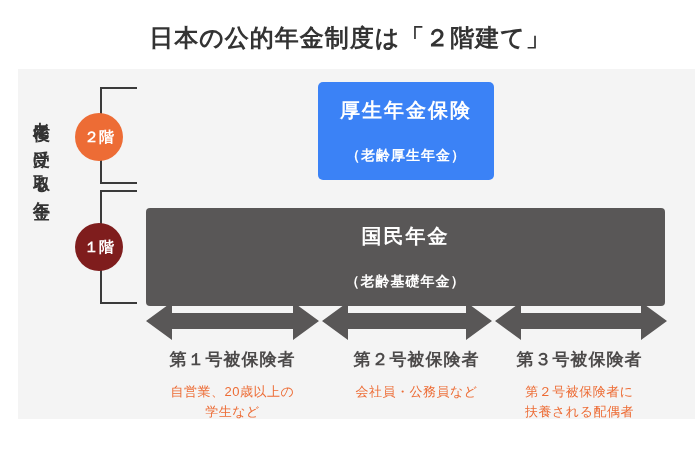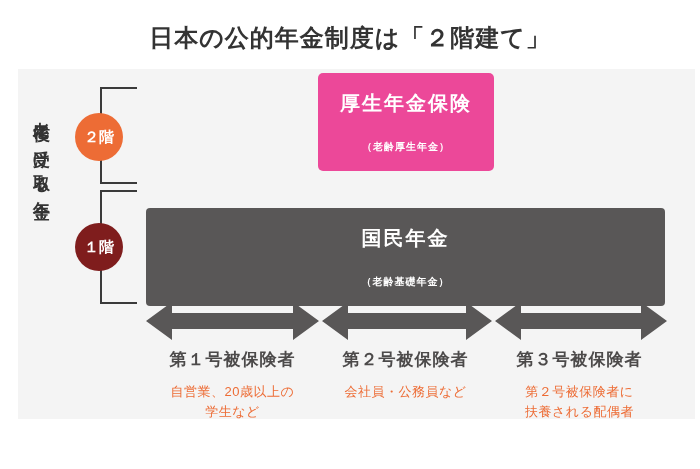--- a/index.html
+++ b/index.html
@@ -64,46 +64,46 @@
   .badge-2 { top: 113px; background: #ed6c35; }
   .badge-1 { top: 223px; background: #7f1d1d; }
   .box {
     position: absolute;
     color: #ffffff;
     display: flex; flex-direction: column;
     align-items: center; justify-content: center;
     text-align: center;
   }
   .box-orange {
-    left: 318px; top: 73px;
+    left: 318px; top: 82px;
     width: 176px; height: 98px;
-    background: #ec4899;
+    background: #3b82f6;
     border-radius: 5px;
   }
   .box-gray {
     left: 146px; top: 208px;
     width: 519px; height: 98px;
     background: #595757;
     border-radius: 4px;
   }
   .box-title { font-size: 20px; font-weight: bold; letter-spacing: 2px; }
-  .box-subtitle { font-size: 10px; font-weight: bold; margin-top: 23px; letter-spacing: 1px; }
+  .box-subtitle { font-size: 14px; font-weight: bold; margin-top: 23px; letter-spacing: 1px; }
   .arrows {
     position: absolute;
     left: 146px; top: 301px;
     width: 521px; height: 40px;
   }
   .arrows polygon { fill: #595757; }
   .category-col {
     position: absolute;
     top: 348px;
     text-align: center;
   }
   .col-1 { left: 146px; width: 173px; }
-  .col-2 { left: 319px; width: 173px; }
+  .col-2 { left: 330px; width: 173px; }
   .col-3 { left: 492px; width: 175px; }
   .category-label {
     font-size: 17px;
     font-weight: bold;
     color: #4c4a4a;
     letter-spacing: 1px;
   }
   .category-note {
     margin-top: 11px;
     font-size: 13px;

